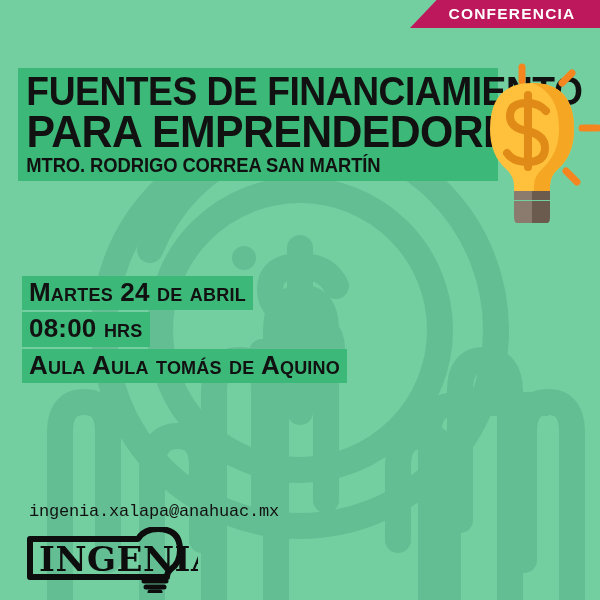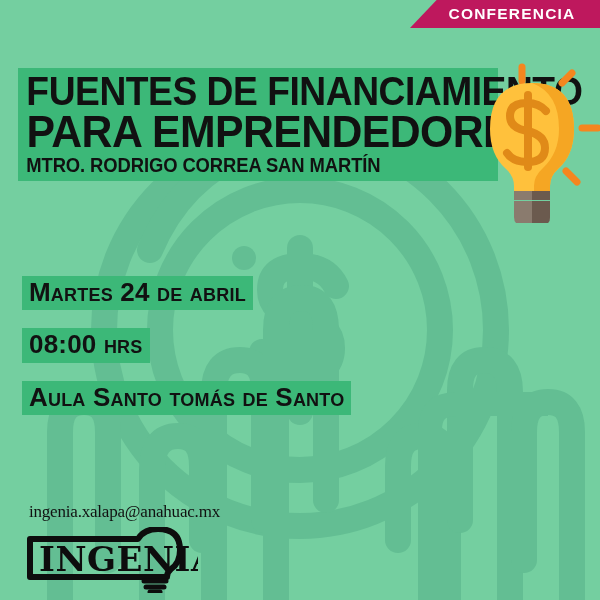--- a/index.html
+++ b/index.html
@@ -97,42 +97,42 @@
     width: 132px;
     height: 168px;
   }
 
   
   .details {
     position: absolute;
     left: 22px;
     top: 276px;
   }
-  .detail-row { display: block; margin-bottom: 18px; }
+  .detail-row { display: block; margin-bottom: 2px; }
   .detail-text {
     display: inline-block;
     background: #3cb878;
     color: #111111;
     font-family: "Liberation Sans Narrow", "Liberation Sans", sans-serif;
     font-weight: bold;
     font-size: 26px;
     font-variant: small-caps;
     line-height: 1.28;
     padding: 0 7px 1px 7px;
     letter-spacing: 0.2px;
     white-space: nowrap;
   }
 
   
   .email {
     position: absolute;
     left: 29px;
     top: 502px;
     color: #111111;
-    font-family: Liberation Serif, serif;
+    font-family: Liberation Mono, monospace;
     font-size: 17px;
     letter-spacing: -0.2px;
     white-space: nowrap;
   }
   .logo {
     position: absolute;
     left: 26px;
     top: 527px;
     width: 172px;
     height: 66px;
@@ -212,21 +212,21 @@
   </svg>
 
   <div class="details">
     <span class="detail-row">
       <span class="detail-text">Martes 24 de abril</span>
     </span>
     <span class="detail-row">
       <span class="detail-text">08:00 hrs</span>
     </span>
     <span class="detail-row">
-      <span class="detail-text">Aula Santo tomás de Santo</span>
+      <span class="detail-text">Aula Aula tomás de Aquino</span>
     </span>
   </div>
 
   <div class="email">ingenia.xalapa@anahuac.mx</div>
 
   <svg class="logo" viewBox="0 0 172 66" xmlns="http://www.w3.org/2000/svg" aria-hidden="true">
 
     <path d="M4 12 L112 12 q6 -10 20 -10 q22 0 22 21 q0 13 -9 19 q-4 3 -4 8 L112 50 L4 50 Z" fill="none" stroke="#0d0d0d" stroke-width="6" stroke-linejoin="round"></path>
 
     <g stroke="#0d0d0d" stroke-width="5" stroke-linecap="round">

